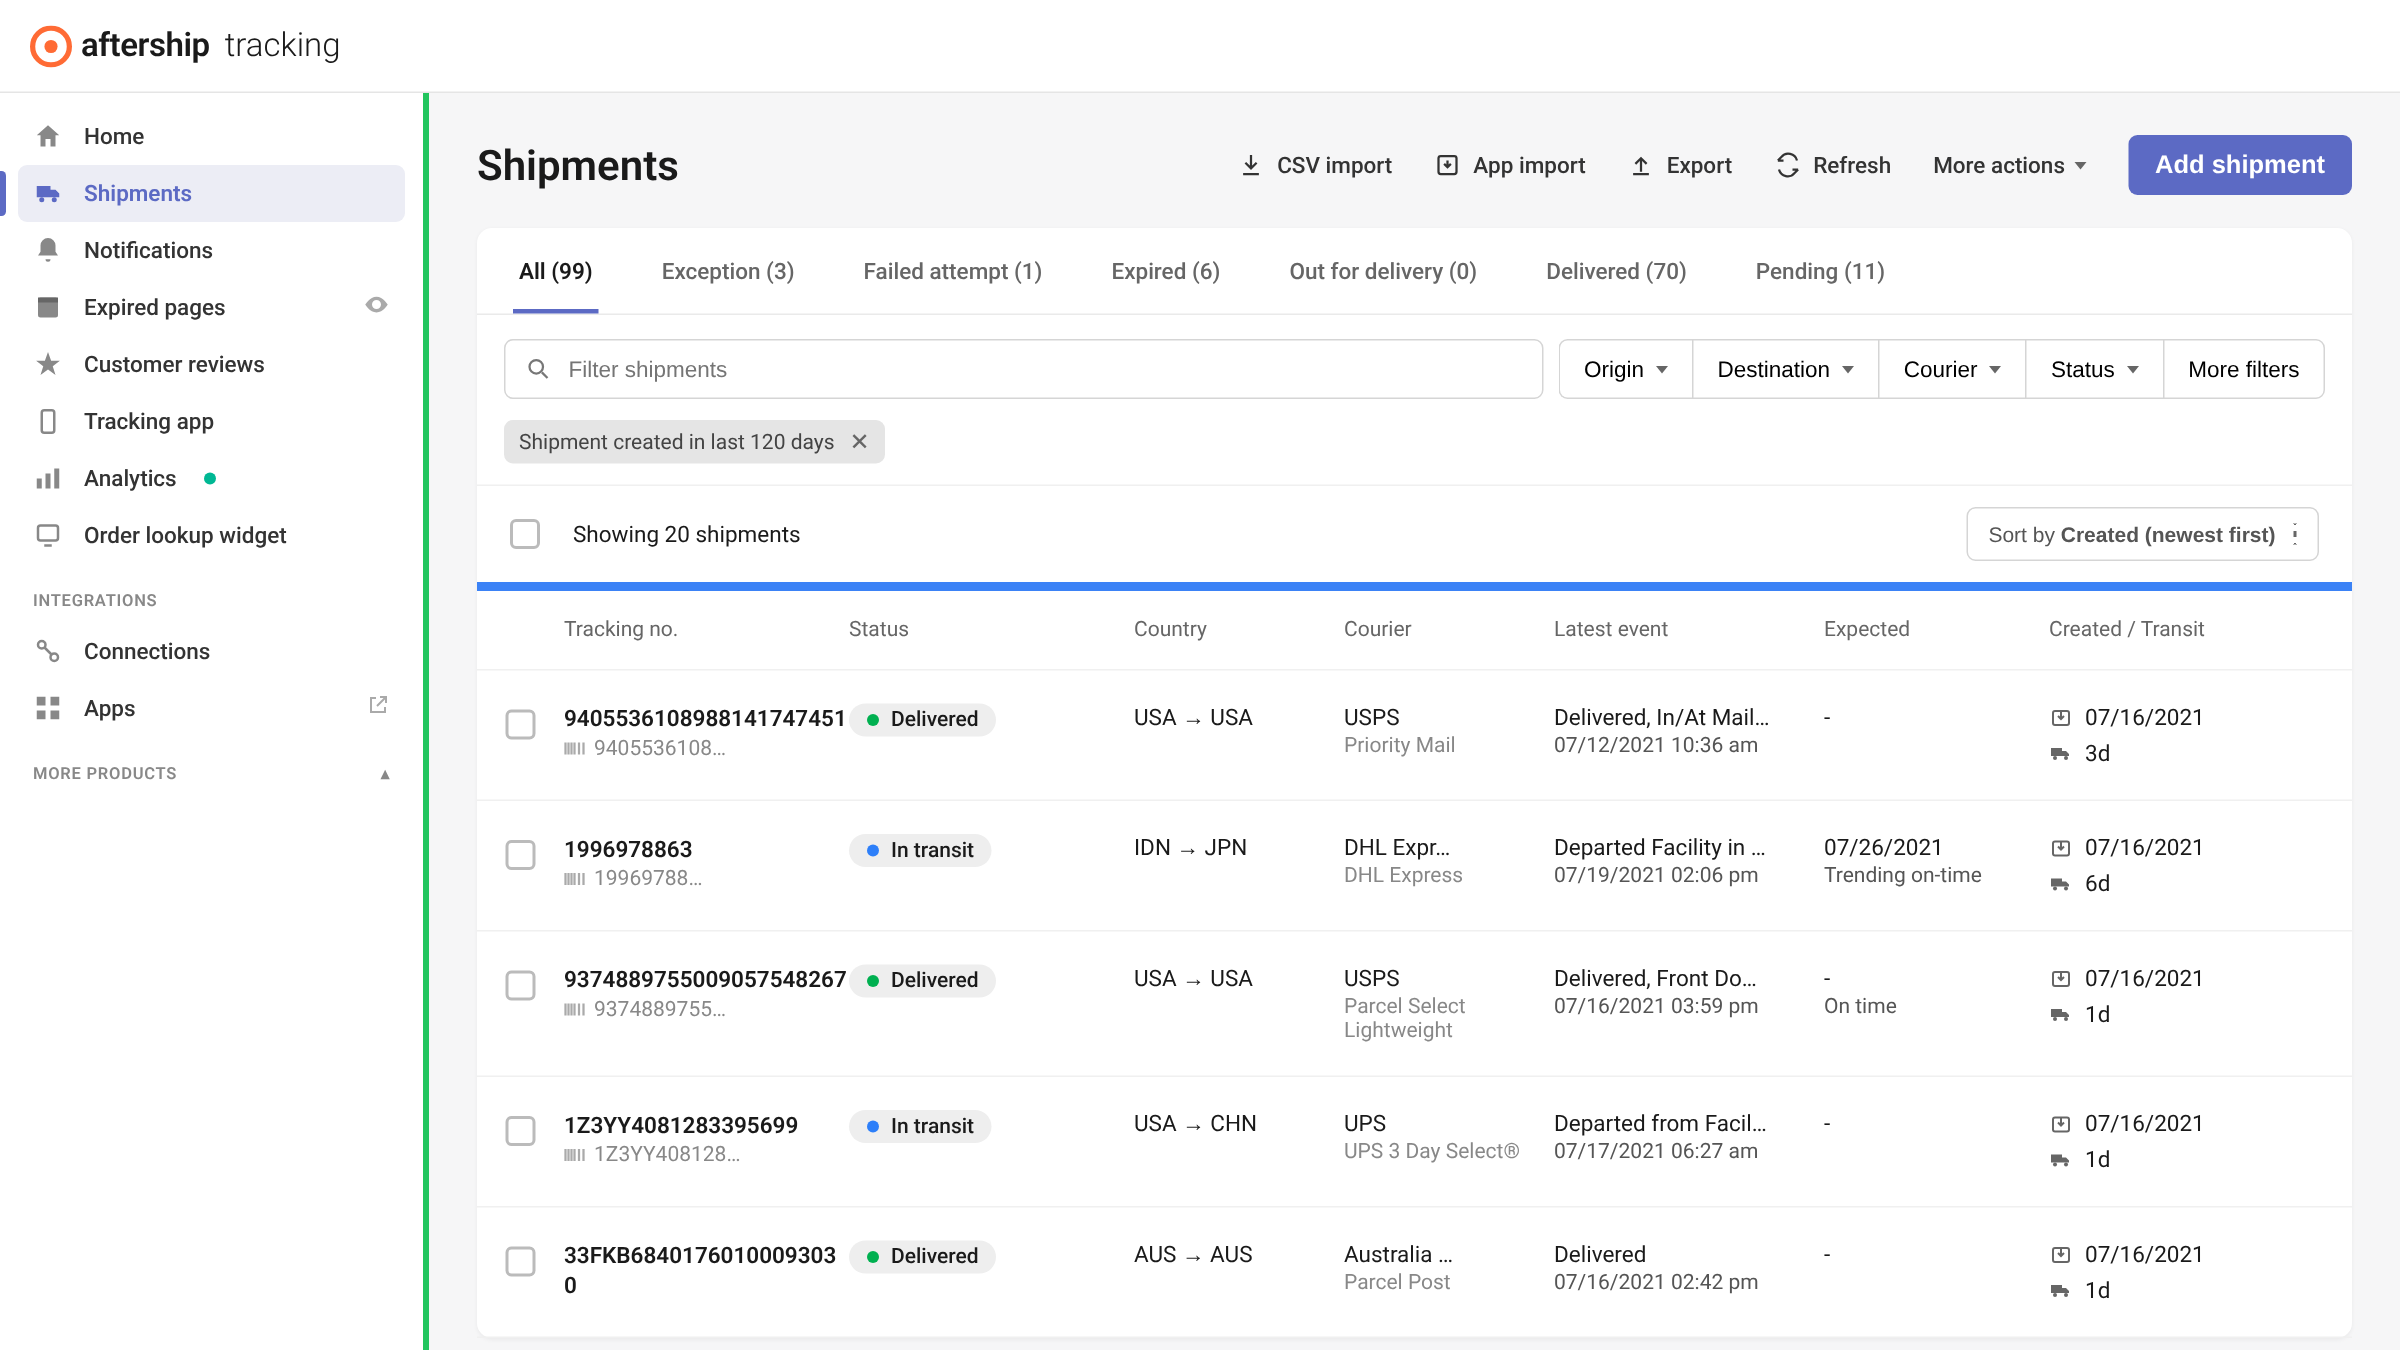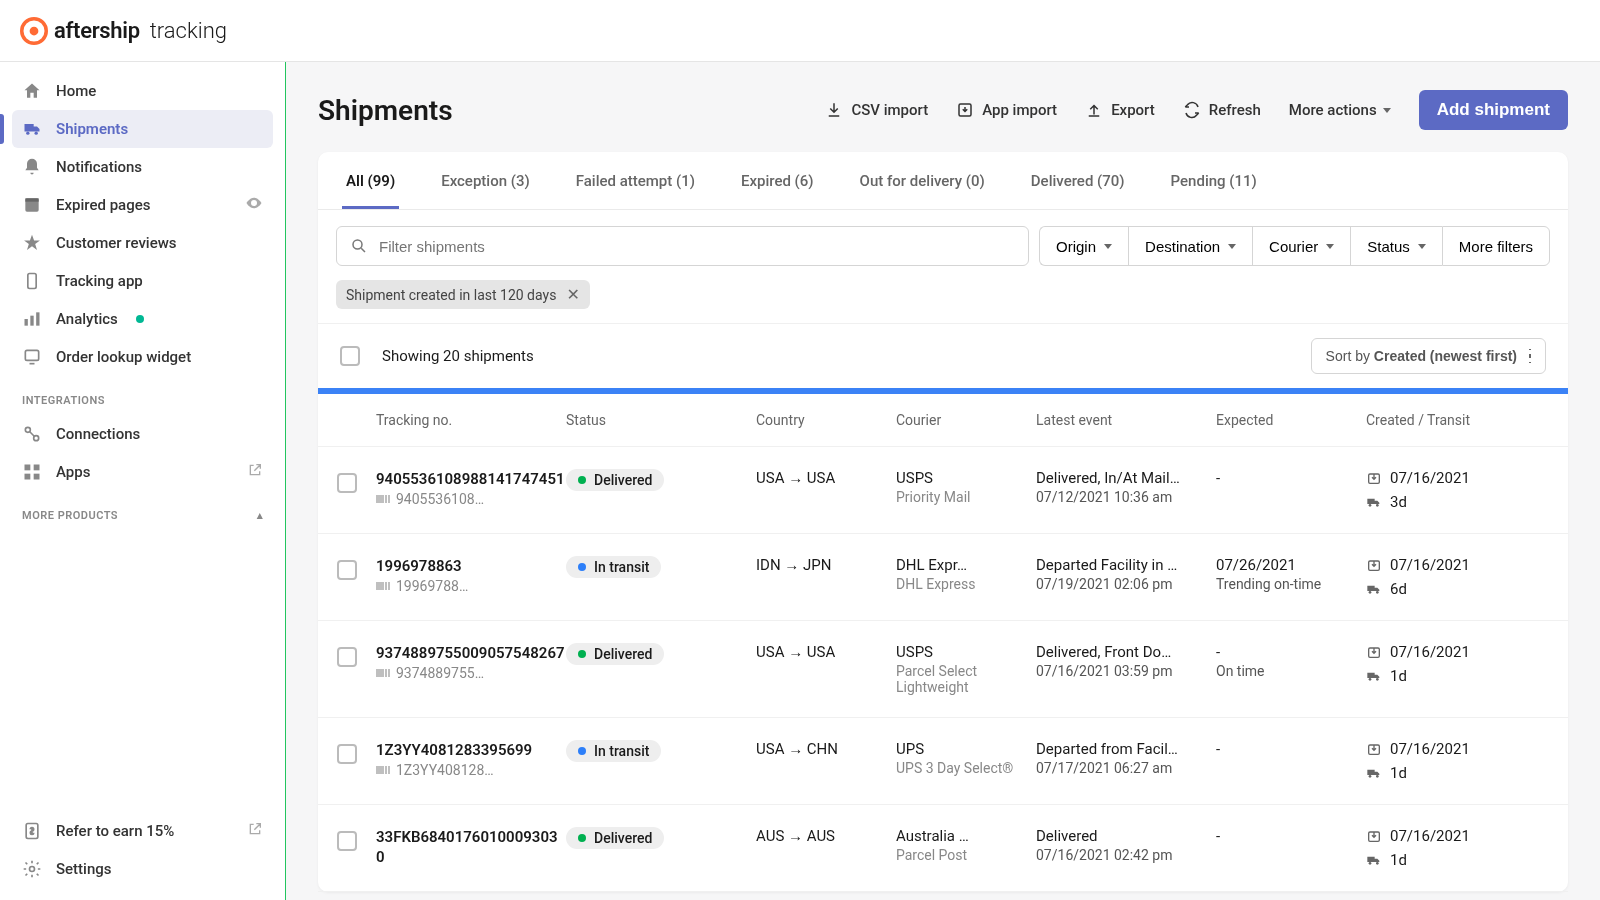--- a/index.html
+++ b/index.html
@@ -21,21 +21,21 @@
 }
 .logo { display: flex; align-items: center; gap: 6px; }
 .logo-mark { width: 28px; height: 28px; }
 .logo-text { font-size: 22px; font-weight: 600; letter-spacing: -0.3px; }
 .logo-tracking { font-size: 22px; font-weight: 300; margin-left: 4px; }
 
 .layout { display: flex; height: calc(900px - 62px); }
 
 .sidebar {
   width: 286px;
-  border-right: 1px solid #22c55e;
+  border-right: 4px solid #22c55e;
   background: #fff;
   display: flex;
   flex-direction: column;
   padding-top: 10px;
 }
 .nav-group { padding: 0 12px; }
 .nav-item {
   display: flex;
   align-items: center;
   height: 38px;
@@ -358,45 +358,20 @@
               <path d="M14 4h6v6 M20 4l-9 9 M19 14v5H5V5h5"></path>
             </svg></span>
       </div>
     </div>
 
     <div class="section-label">
       <span>MORE PRODUCTS</span>
       <span class="section-caret">▴</span>
     </div>
 
-    <div class="sidebar-bottom">
-      <div class="nav-group">
-        <div class="nav-item">
-          <span class="nav-icon">
-              <svg viewBox="0 0 24 24" width="20" height="20" fill="none" stroke="#888" stroke-width="2">
-                <rect x="5" y="3" width="14" height="18" rx="2"></rect>
-                <path d="M12 8v8 M10 10c0-1 1-2 2-2s2 1 2 2-1 2-2 2-2 1-2 2 1 2 2 2 2-1 2-2"></path>
-              </svg>
-            </span>
-          <span>Refer to earn 15%</span>
-          <span class="nav-ext"><svg viewBox="0 0 24 24" width="16" height="16" fill="none" stroke="#aaa" stroke-width="2">
-                <path d="M14 4h6v6 M20 4l-9 9 M19 14v5H5V5h5"></path>
-              </svg></span>
-        </div>
-        <div class="nav-item">
-          <span class="nav-icon">
-              <svg viewBox="0 0 24 24" width="20" height="20" fill="none" stroke="#888" stroke-width="2">
-                <circle cx="12" cy="12" r="3"></circle>
-                <path d="M12 2v3M12 19v3M4.2 4.2l2.1 2.1M17.7 17.7l2.1 2.1M2 12h3M19 12h3M4.2 19.8l2.1-2.1M17.7 6.3l2.1-2.1"></path>
-              </svg>
-            </span>
-          <span>Settings</span>
-        </div>
-      </div>
-    </div>
   </div>
 
   <div class="main">
 
     <div class="page-header">
       <h1 class="page-title">Shipments</h1>
       <div class="page-actions">
         <div class="action-link">
           <svg viewBox="0 0 24 24" fill="none" stroke="#333" stroke-width="2">
               <path d="M12 3v12 M7 10l5 5 5-5 M5 20h14"></path>

